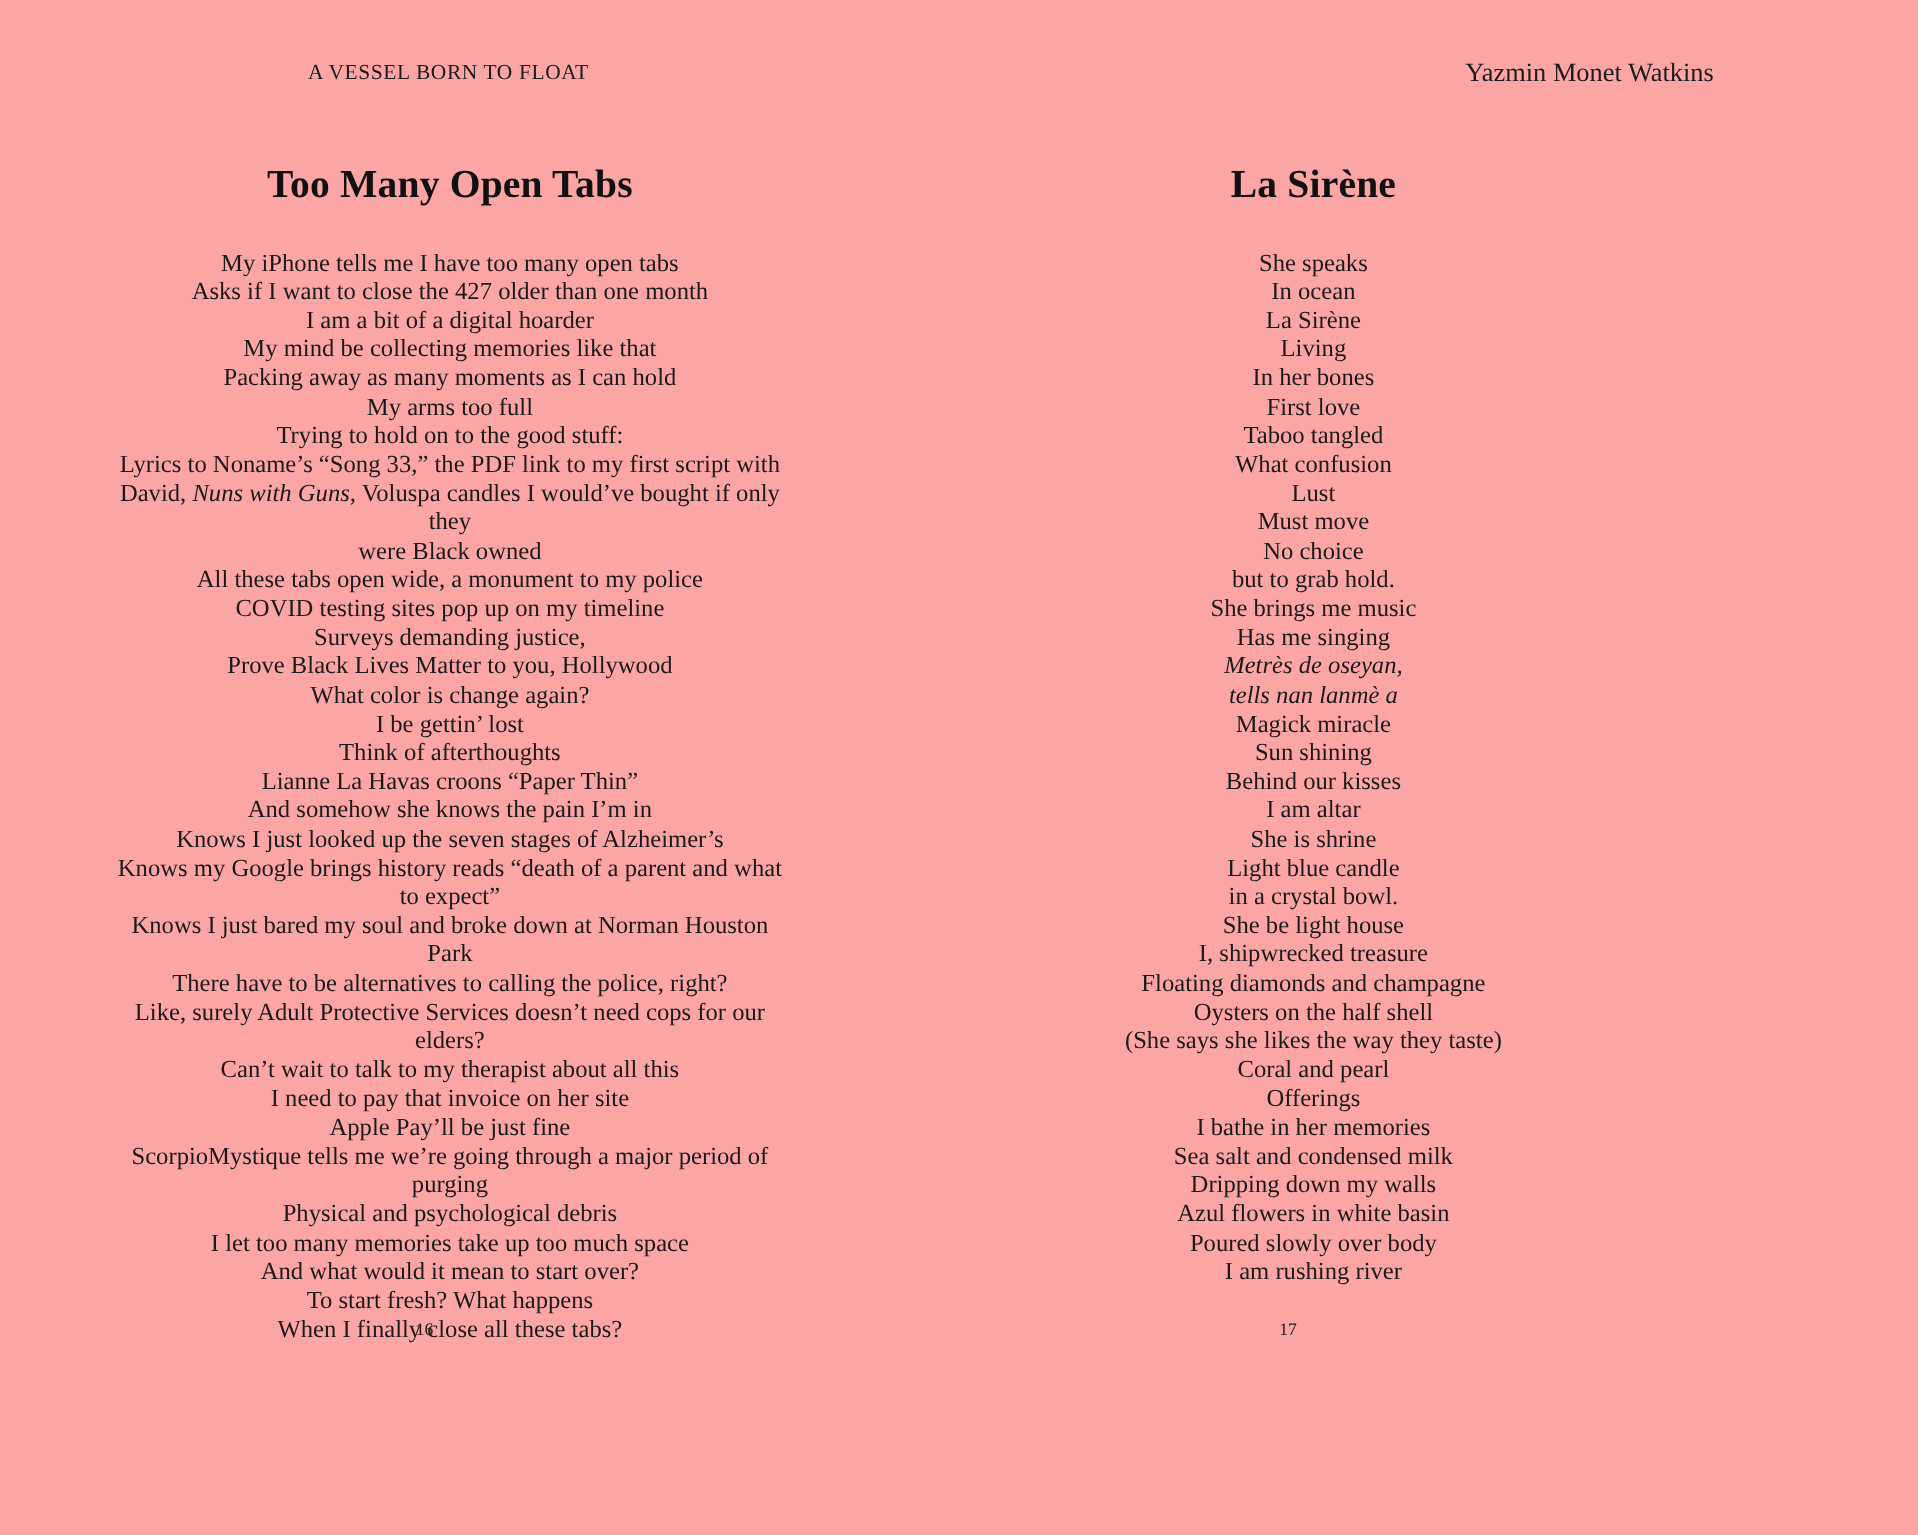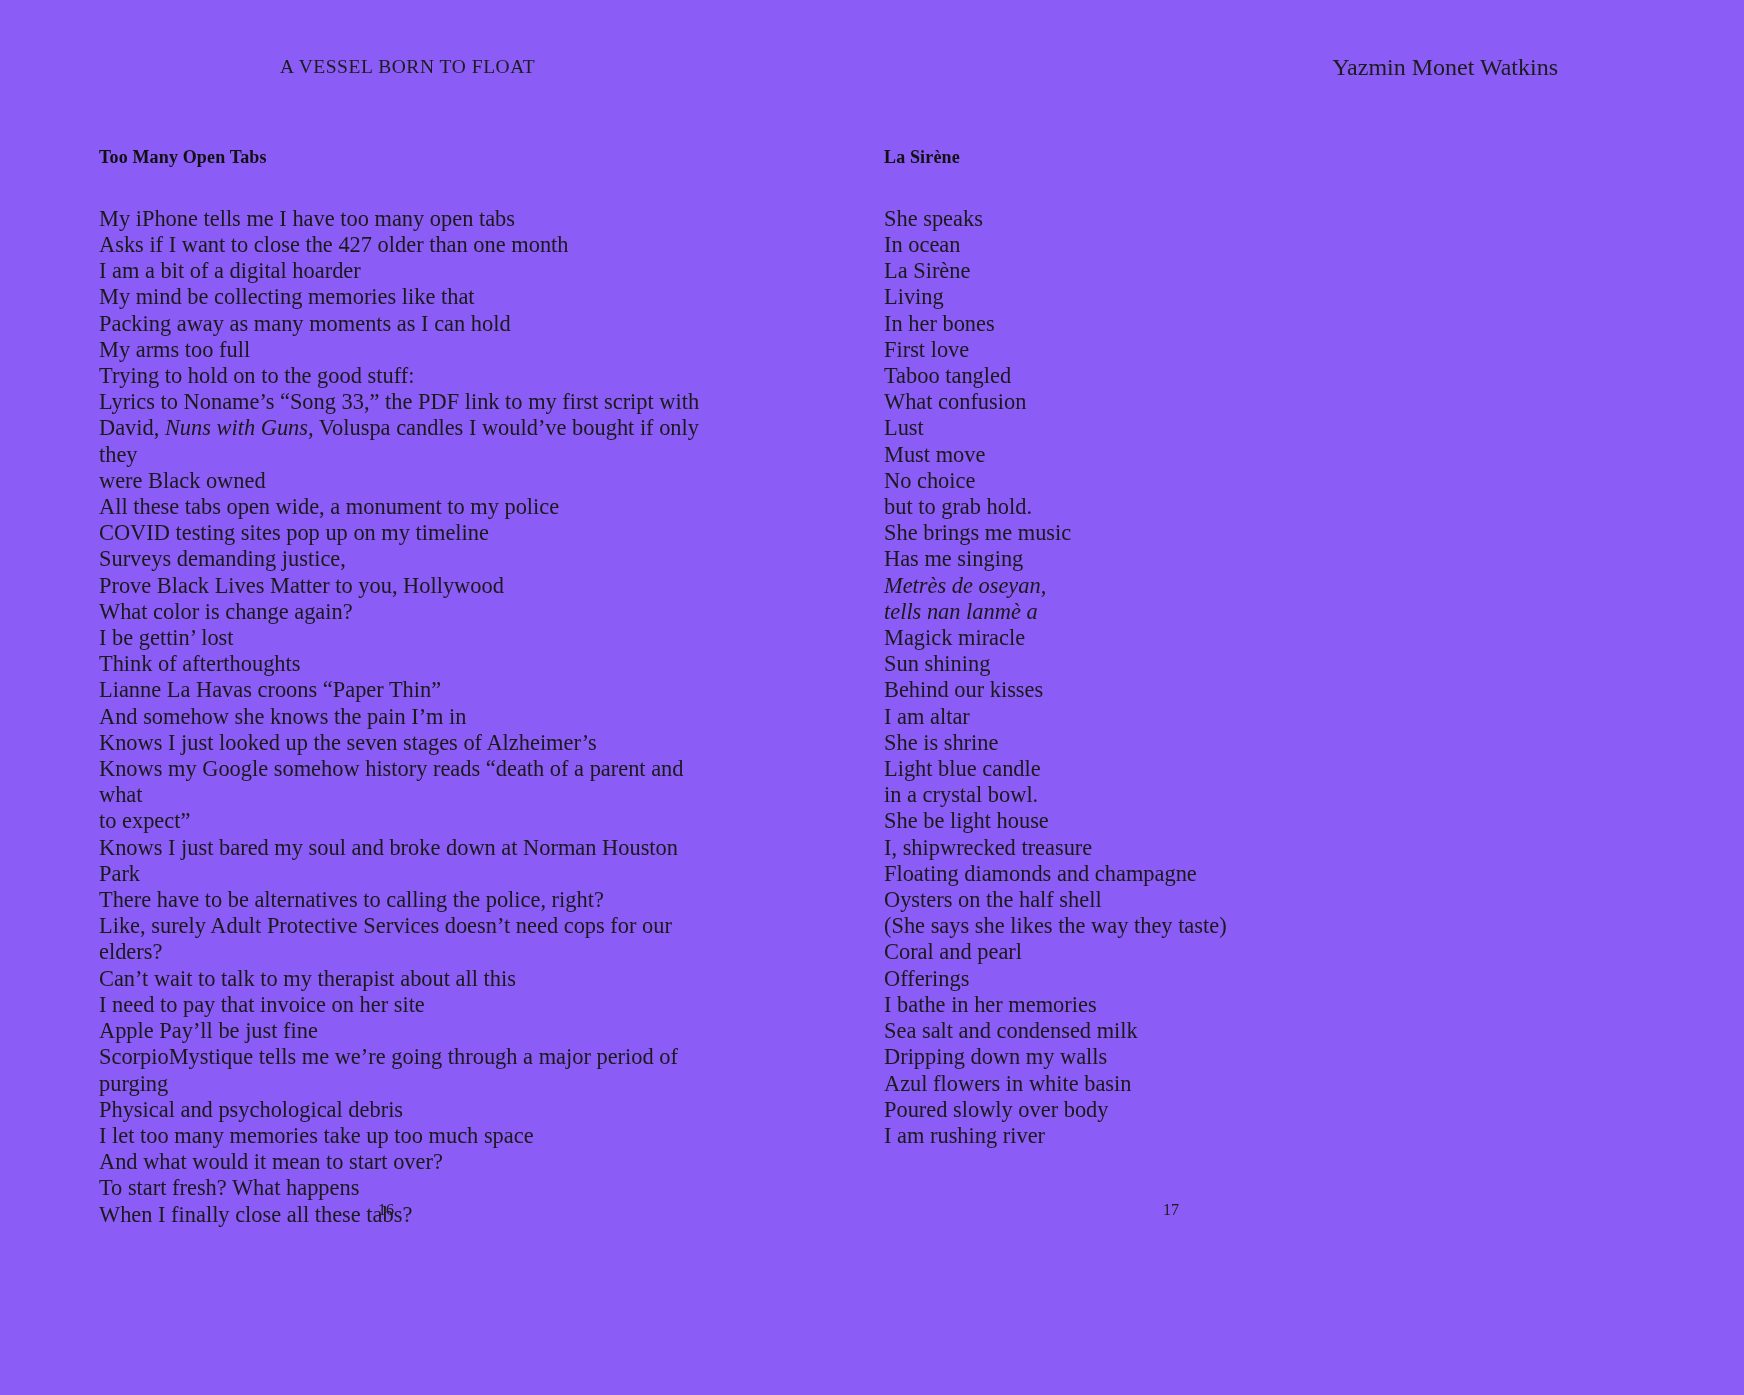--- a/index.html
+++ b/index.html
@@ -4,25 +4,26 @@
 <style>
   html, body {
     margin: 0;
     padding: 0;
     background: #ffffff;
   }
   .page {
     position: relative;
     width: 1744px;
     height: 1395px;
-    background: #8b5cf6;
+    background: #fca5a5;
     font-family: "Liberation Serif", "DejaVu Serif", serif;
     color: #1a1a1a;
     box-sizing: border-box;
     overflow: hidden;
+    text-align: center;
   }
 
   
   .running-head {
     position: absolute;
     top: 56px;
     left: 0;
     width: 100%;
     height: 26px;
   }
@@ -53,21 +54,21 @@
     height: 1010px;
   }
   .col {
     position: absolute;
     top: 0;
   }
   .col-left  { left: 99px;  width: 620px; }
   .col-right { left: 884px; width: 620px; }
 
   .poem-title {
-    font-size: 18px;
+    font-size: 36px;
     font-weight: bold;
     line-height: 1.1;
     margin: 0 0 38px 0;
     color: #111111;
     letter-spacing: 0.15px;
   }
 
   .poem-body {
     font-size: 22.4px;
     line-height: 26.2px;
@@ -123,21 +124,21 @@
           <div class="poem-line">All these tabs open wide, a monument to my police</div>
           <div class="poem-line">COVID testing sites pop up on my timeline</div>
           <div class="poem-line">Surveys demanding justice,</div>
           <div class="poem-line">Prove Black Lives Matter to you, Hollywood</div>
           <div class="poem-line">What color is change again?</div>
           <div class="poem-line">I be gettin’ lost</div>
           <div class="poem-line">Think of afterthoughts</div>
           <div class="poem-line">Lianne La Havas croons “Paper Thin”</div>
           <div class="poem-line">And somehow she knows the pain I’m in</div>
           <div class="poem-line">Knows I just looked up the seven stages of Alzheimer’s</div>
-          <div class="poem-line">Knows my Google somehow history reads “death of a parent and what</div>
+          <div class="poem-line">Knows my Google brings history reads “death of a parent and what</div>
           <div class="poem-line">to expect”</div>
           <div class="poem-line">Knows I just bared my soul and broke down at Norman Houston Park</div>
           <div class="poem-line">There have to be alternatives to calling the police, right?</div>
           <div class="poem-line">Like, surely Adult Protective Services doesn’t need cops for our elders?</div>
           <div class="poem-line">Can’t wait to talk to my therapist about all this</div>
           <div class="poem-line">I need to pay that invoice on her site</div>
           <div class="poem-line">Apple Pay’ll be just fine</div>
           <div class="poem-line">ScorpioMystique tells me we’re going through a major period of</div>
           <div class="poem-line">purging</div>
           <div class="poem-line">Physical and psychological debris</div>

